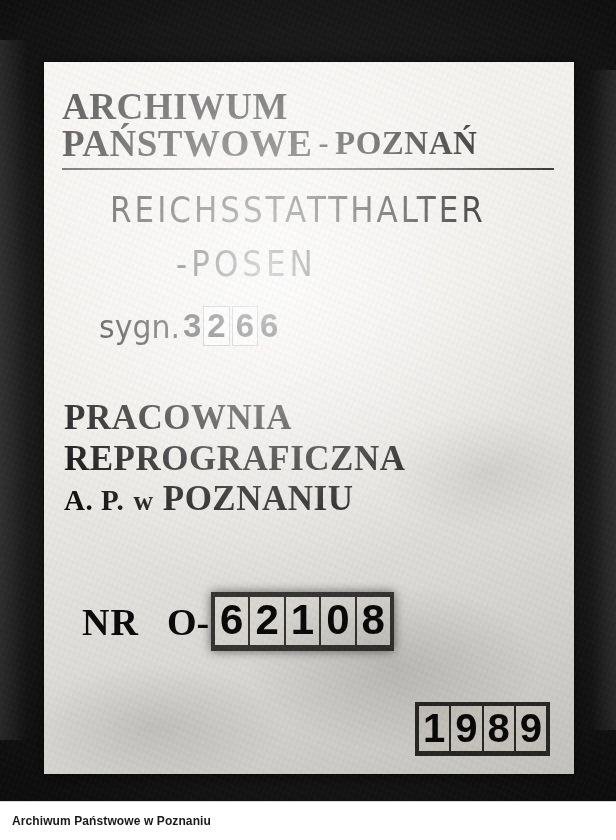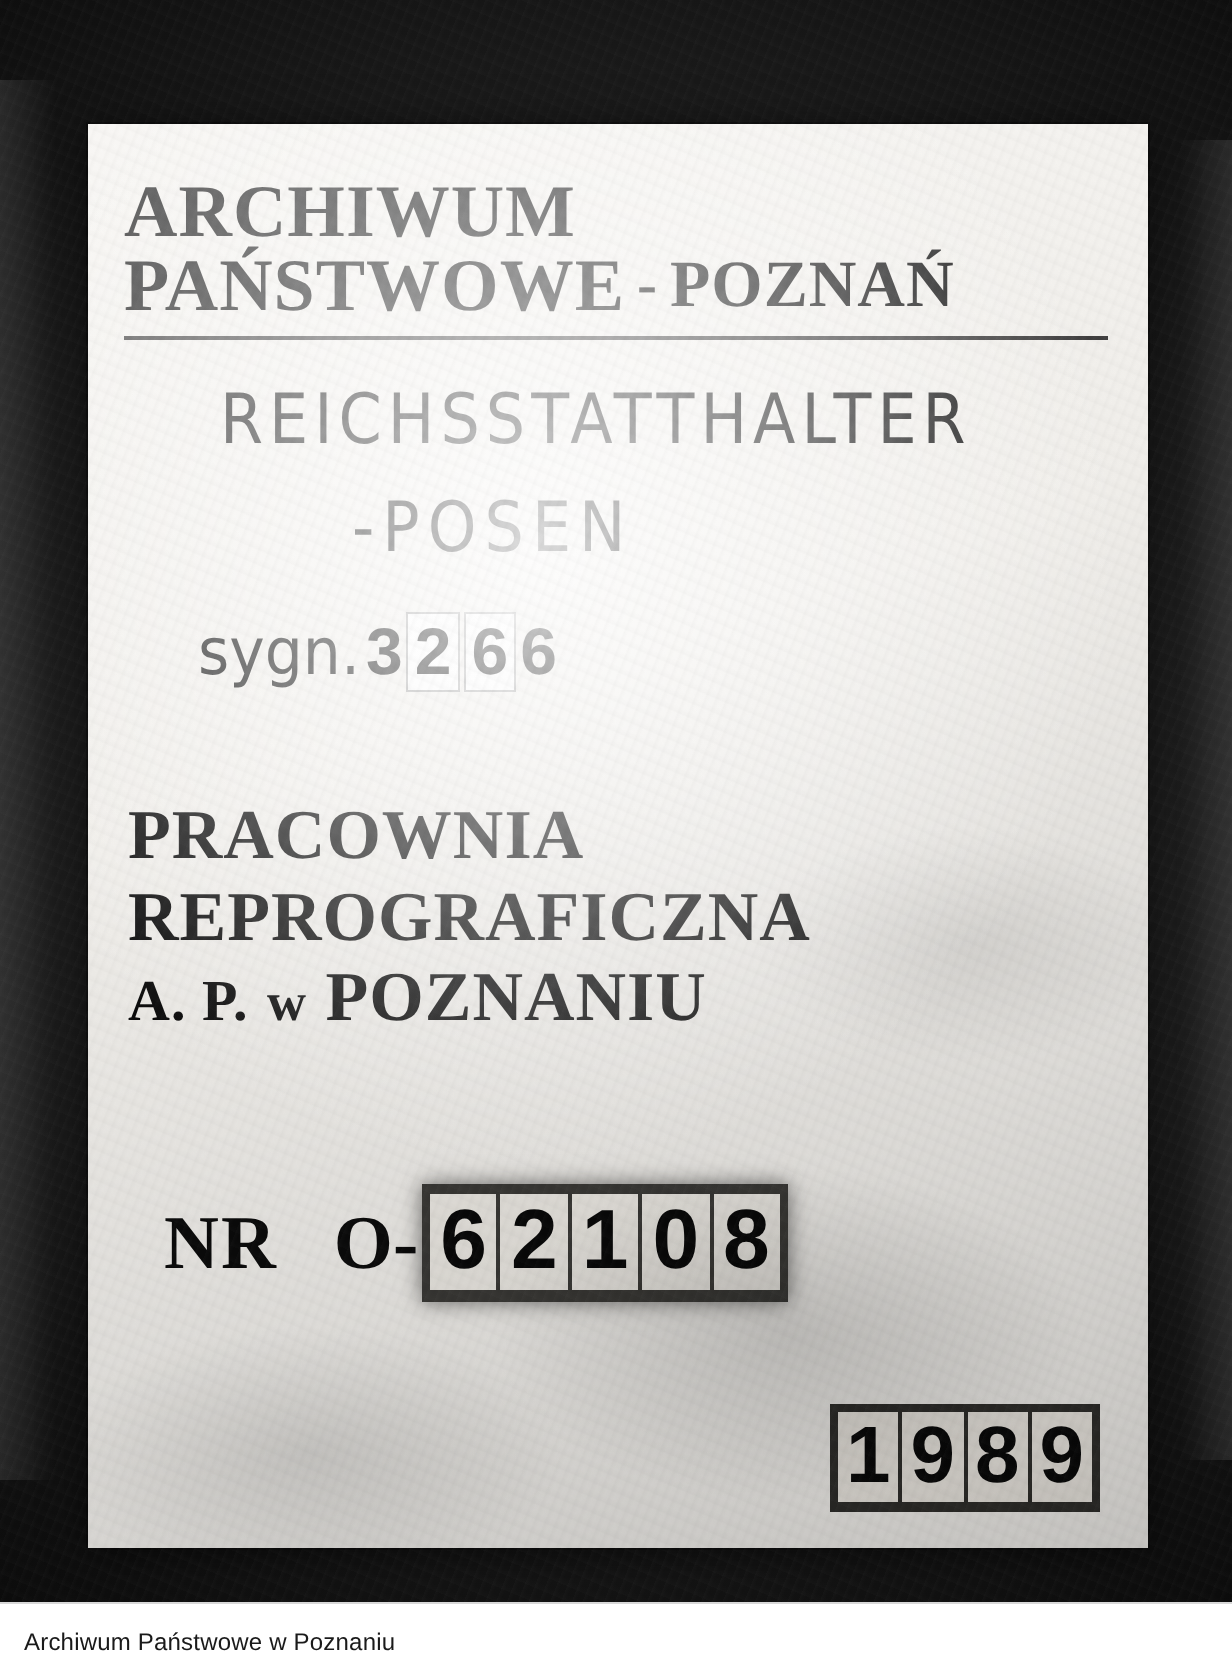--- a/index.html
+++ b/index.html
@@ -268,21 +268,21 @@
     width: 616px;
     height: 38px;
     background: #ffffff;
     display: flex;
     align-items: center;
     border-top: 1px solid #d8d8d8;
   }
   .caption-text {
     font-family: "Liberation Sans", sans-serif;
     font-size: 12px;
-    font-weight: normal;
+    font-weight: bold;
     color: #1a1a1a;
     padding-left: 12px;
     letter-spacing: .1px;
   }
 </style>
 </head>
 <body>
 
 <div id="scan">
 

